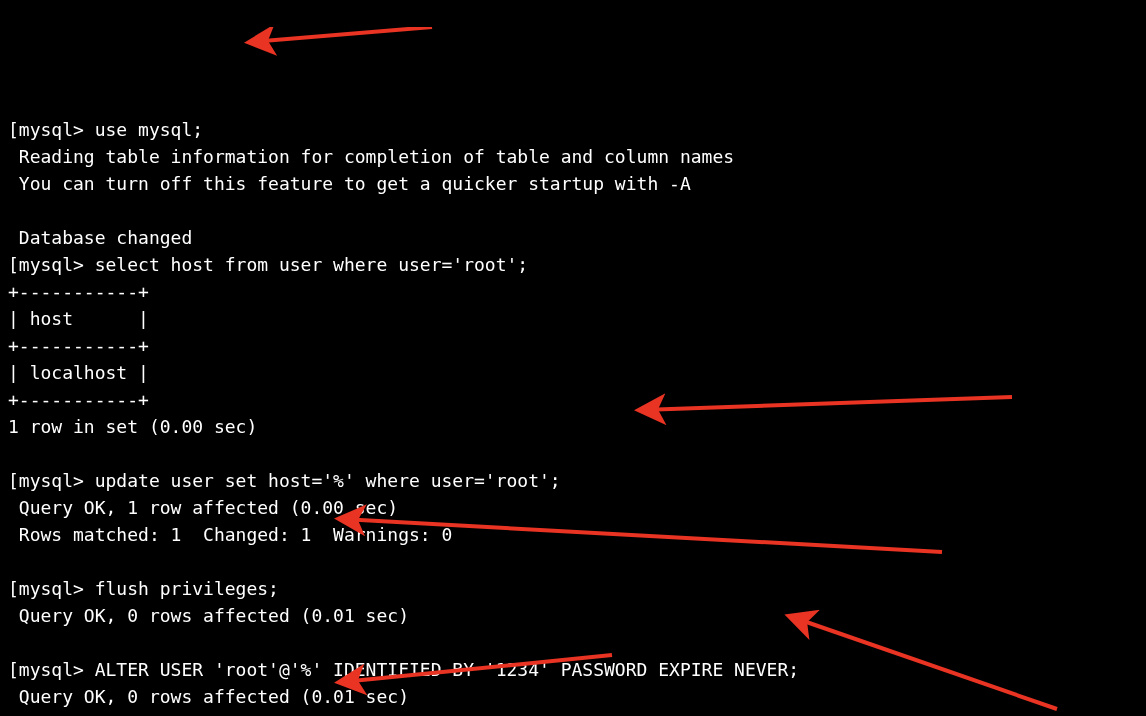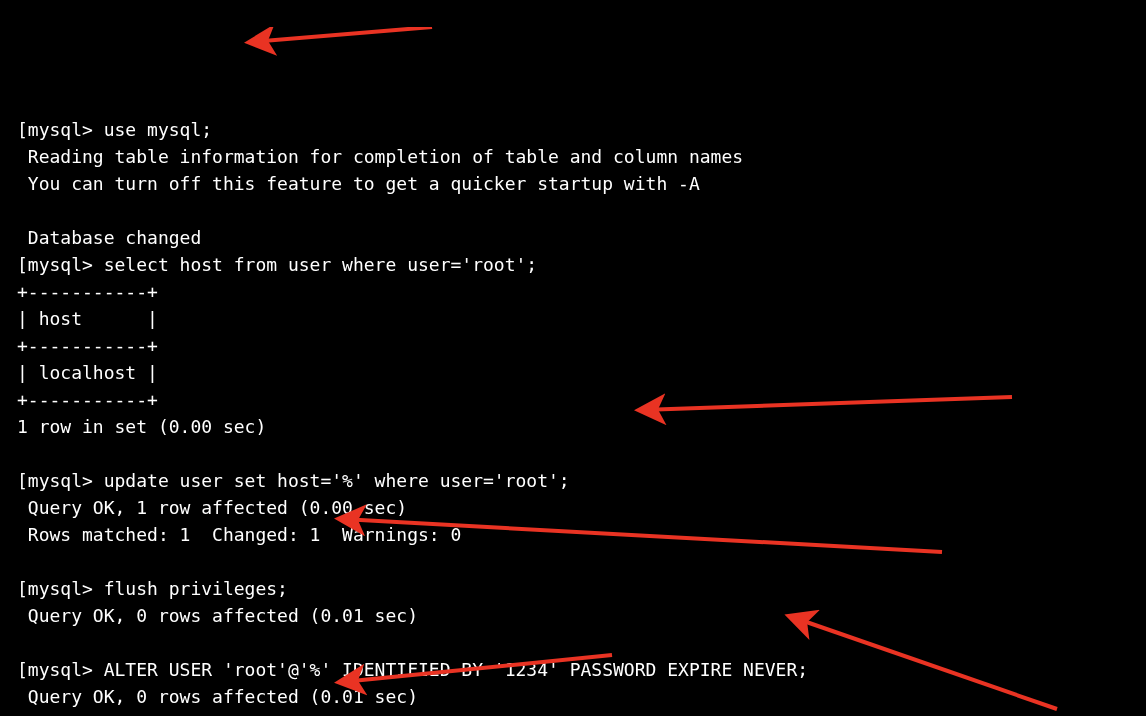--- a/index.html
+++ b/index.html
@@ -15,21 +15,20 @@
       line-height: 1.5;
       padding: 8px;
       width: 1146px;
       height: 716px;
       overflow: hidden;
       position: relative;
       white-space: pre;
     }
     .terminal-line {
       white-space: pre;
-      margin-left: 9px;
     }
     .annotation-layer {
       position: absolute;
       top: 0;
       left: 0;
       width: 1146px;
       height: 716px;
       pointer-events: none;
     }
     .annotation-layer svg {

